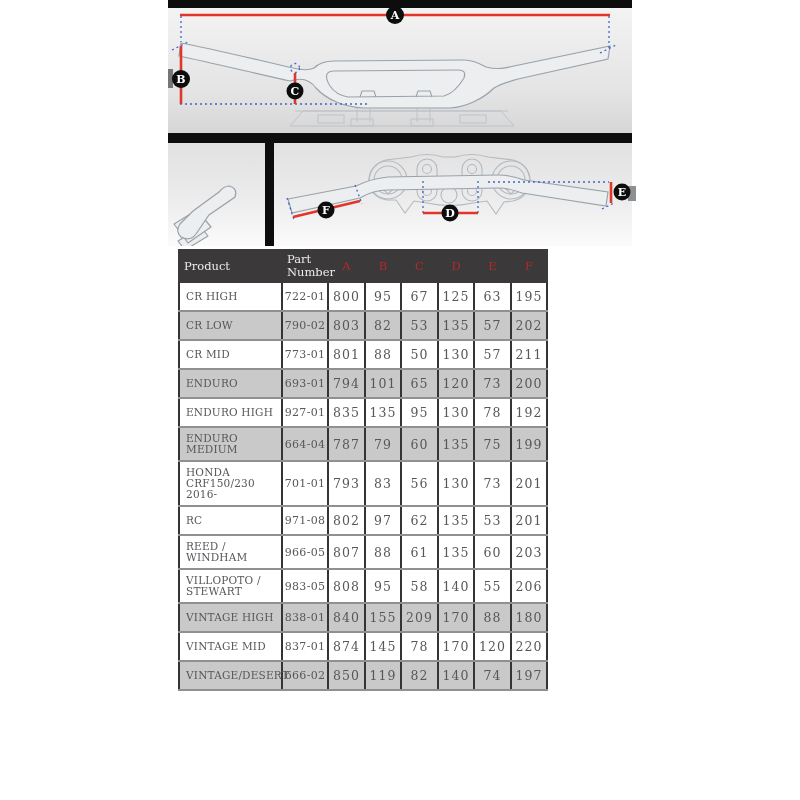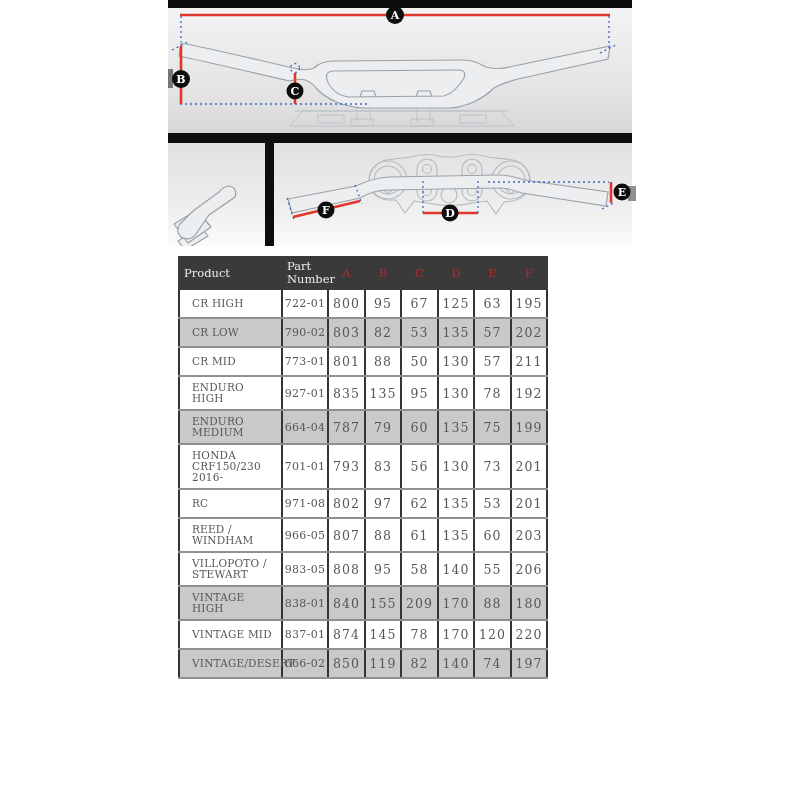--- a/index.html
+++ b/index.html
@@ -3,40 +3,40 @@
 <meta charset="utf-8">
 <style>
   * { box-sizing: border-box; }
   html,body { margin:0; padding:0; }
   body {
     width:800px; height:800px; position:relative; overflow:hidden;
     background:#ffffff;
     font-family:"DejaVu Serif", serif;
   }
   .diagram { position:absolute; left:168px; top:0; width:472px; height:246px; }
-  .spec-table { position:absolute; left:178px; top:256px; width:301px; }
+  .spec-table { position:absolute; left:178px; top:249px; width:301px; }
   table { border-collapse:collapse; table-layout:fixed; width:368px; }
   th {
     background:#3b393a; color:#ececec; font-weight:normal;
     font-size:11.5px; line-height:13px; padding:2px 4px;
     border:2px solid #3b393a; border-left-color:#5c5c5c; vertical-align:middle;
   }
   th.first { border-left-color:#3b393a; }
   th.ph { text-align:left; }
   th.lh { text-align:center; color:#b4292d; }
   td {
     border:2px solid; border-color:#8e9091 #343437;
     color:#56575a; background:#ffffff; vertical-align:middle;
   }
   tr.shaded td { background:#c9c9ca; }
   td.num  { font-size:12.5px; line-height:17px; text-align:center; letter-spacing:1px; padding:5px 1px; }
   td.part { font-size:11px;  line-height:17px; text-align:center; letter-spacing:0.3px; padding:5px 1px; }
   td.prod {
     font-size:10.5px; line-height:11px; text-align:left;
-    padding:5px 2px 5px 12px; letter-spacing:0.2px; white-space:pre-line;
+    padding:5px 2px 5px 6px; letter-spacing:0.2px; white-space:pre-line;
   }
   .meas   { stroke:#e0362b; stroke-width:2.6px; fill:none; }
   .guide  { stroke:#3f66c8; stroke-width:1.3px; fill:none; stroke-dasharray:2 3; }
   .art    { stroke:#9aa2a9; stroke-width:1.1px; fill:none; }
   .artfill{ stroke:#9aa2a9; stroke-width:1.2px; fill:#eceef0; }
   .faint  { stroke:#bcc3ca; stroke-width:1px; fill:none; }
   .clamp  { stroke:#b3bac1; stroke-width:1.1px; fill:none; }
   .lblc   { fill:#0d0d0d; }
   .lbl    { fill:#ffffff; font-family:"DejaVu Serif", serif; font-size:11px; font-weight:bold; text-anchor:middle; }
 </style>
@@ -188,20 +188,30 @@
         <tr>
           <td class="prod">CR MID</td>
           <td class="part">773-01</td>
           <td class="num">801</td>
           <td class="num">88</td>
           <td class="num">50</td>
           <td class="num">130</td>
           <td class="num">57</td>
           <td class="num">211</td>
         </tr>
+        <tr class="shaded">
+          <td class="prod">ENDURO</td>
+          <td class="part">693-01</td>
+          <td class="num">794</td>
+          <td class="num">101</td>
+          <td class="num">65</td>
+          <td class="num">120</td>
+          <td class="num">73</td>
+          <td class="num">200</td>
+        </tr>
         <tr>
           <td class="prod">ENDURO HIGH</td>
           <td class="part">927-01</td>
           <td class="num">835</td>
           <td class="num">135</td>
           <td class="num">95</td>
           <td class="num">130</td>
           <td class="num">78</td>
           <td class="num">192</td>
         </tr>

